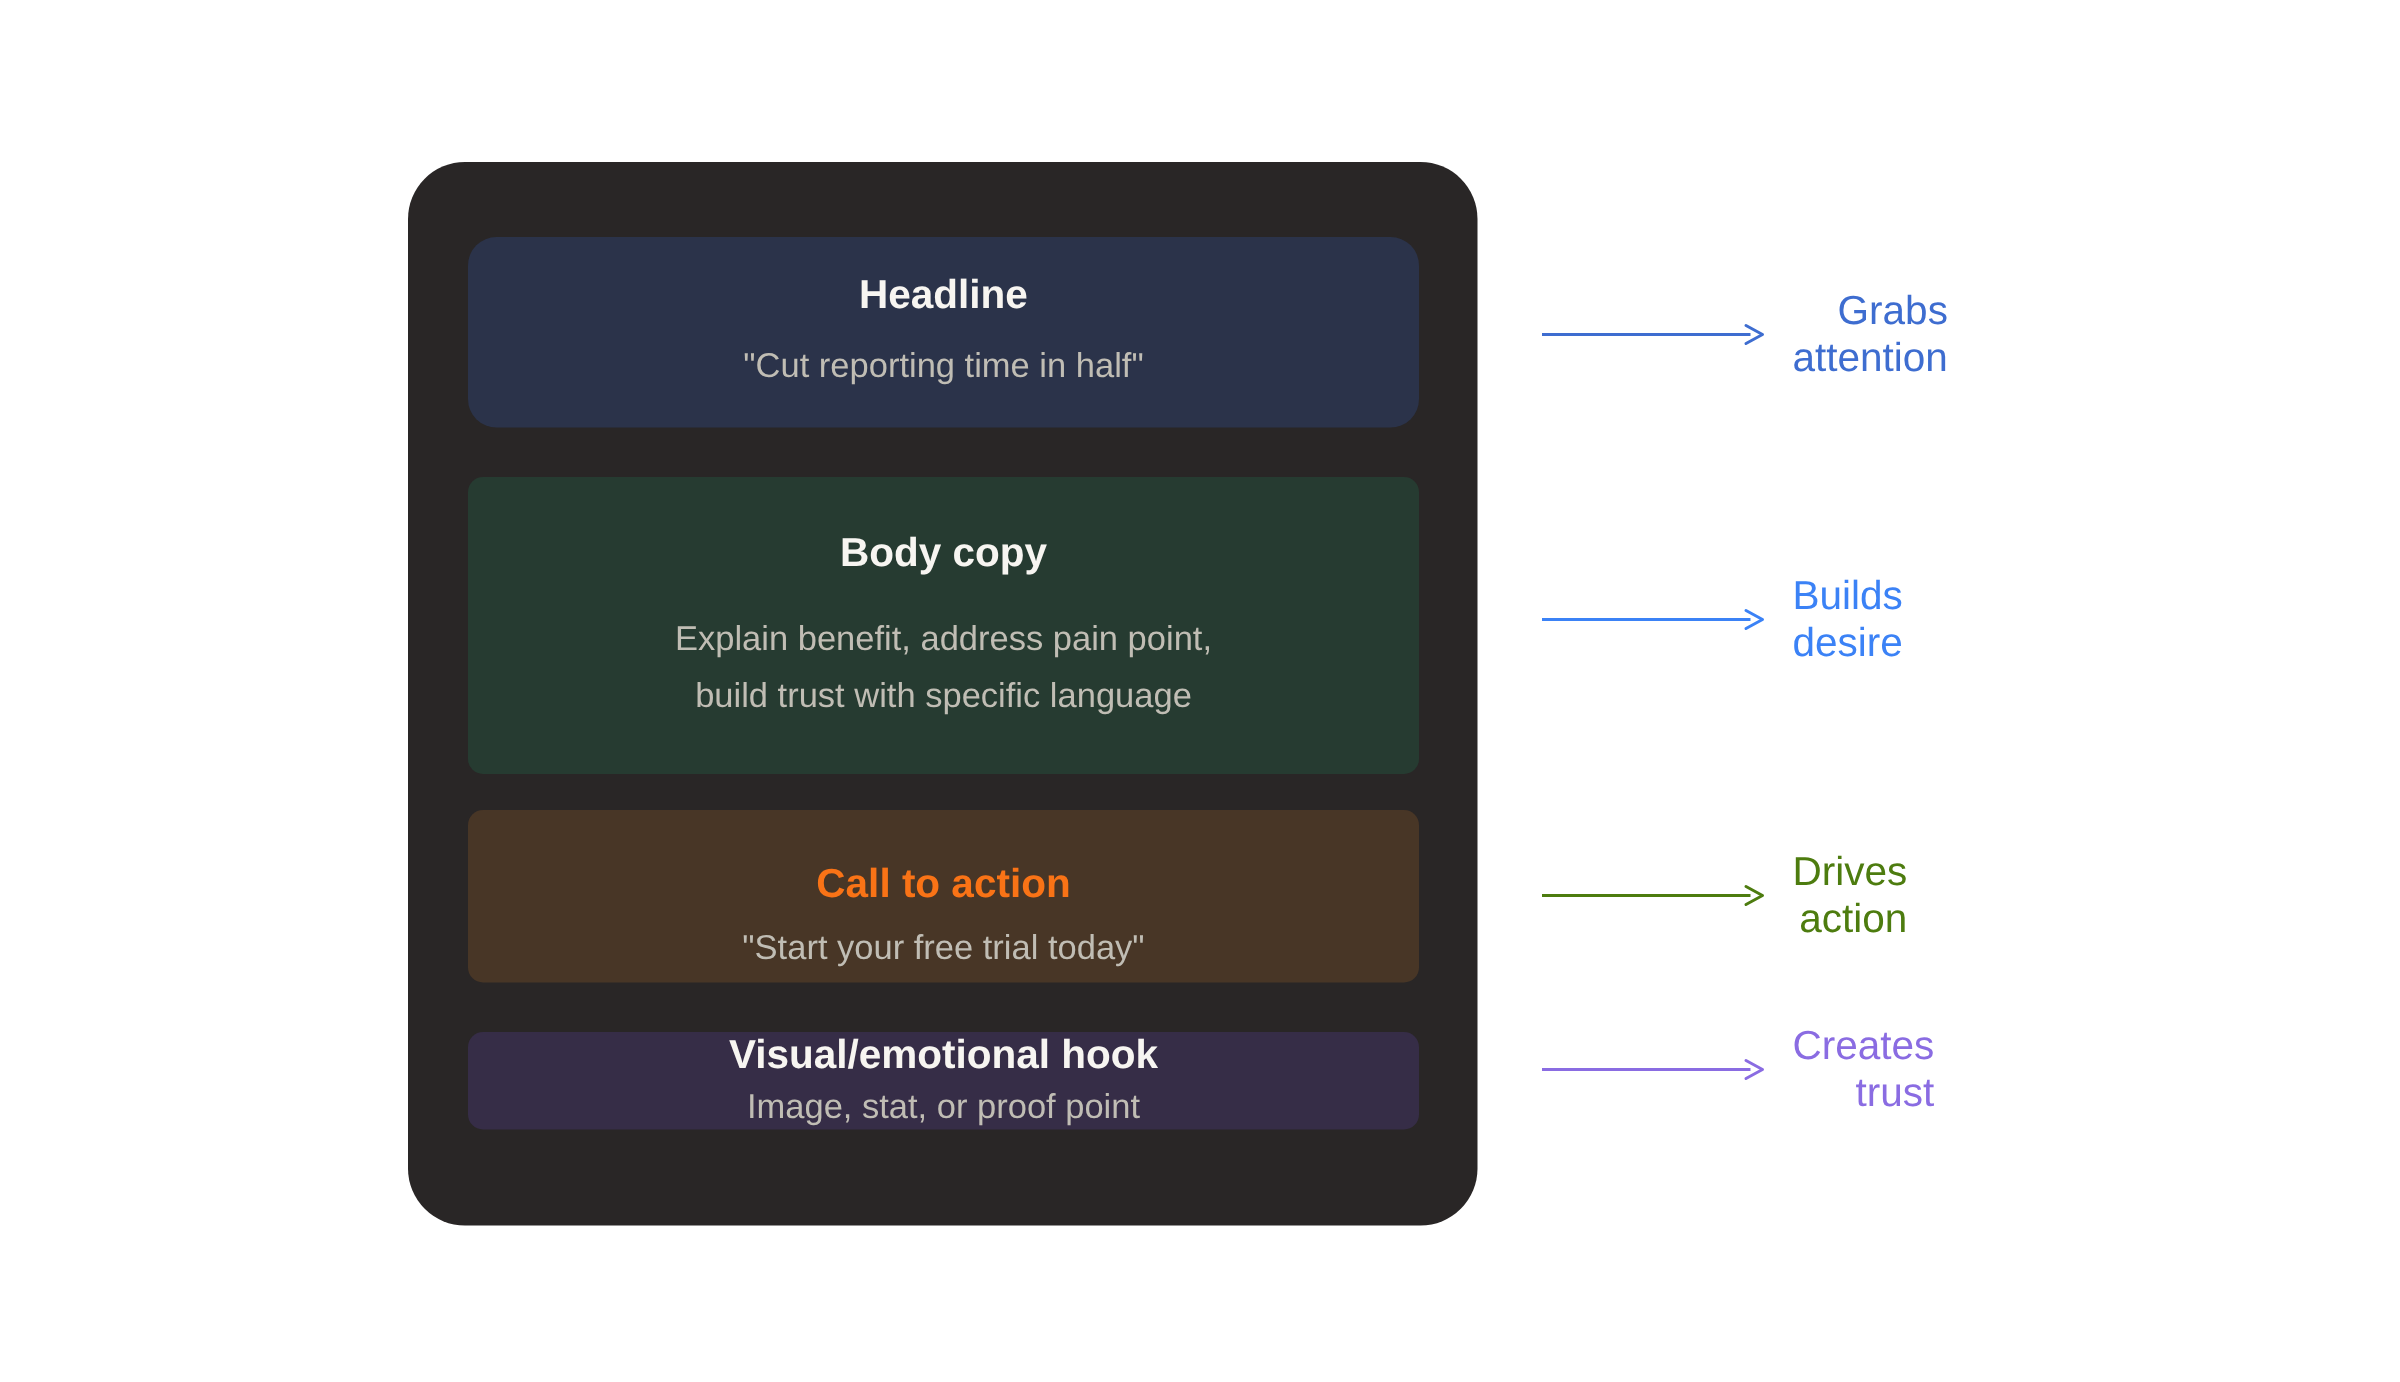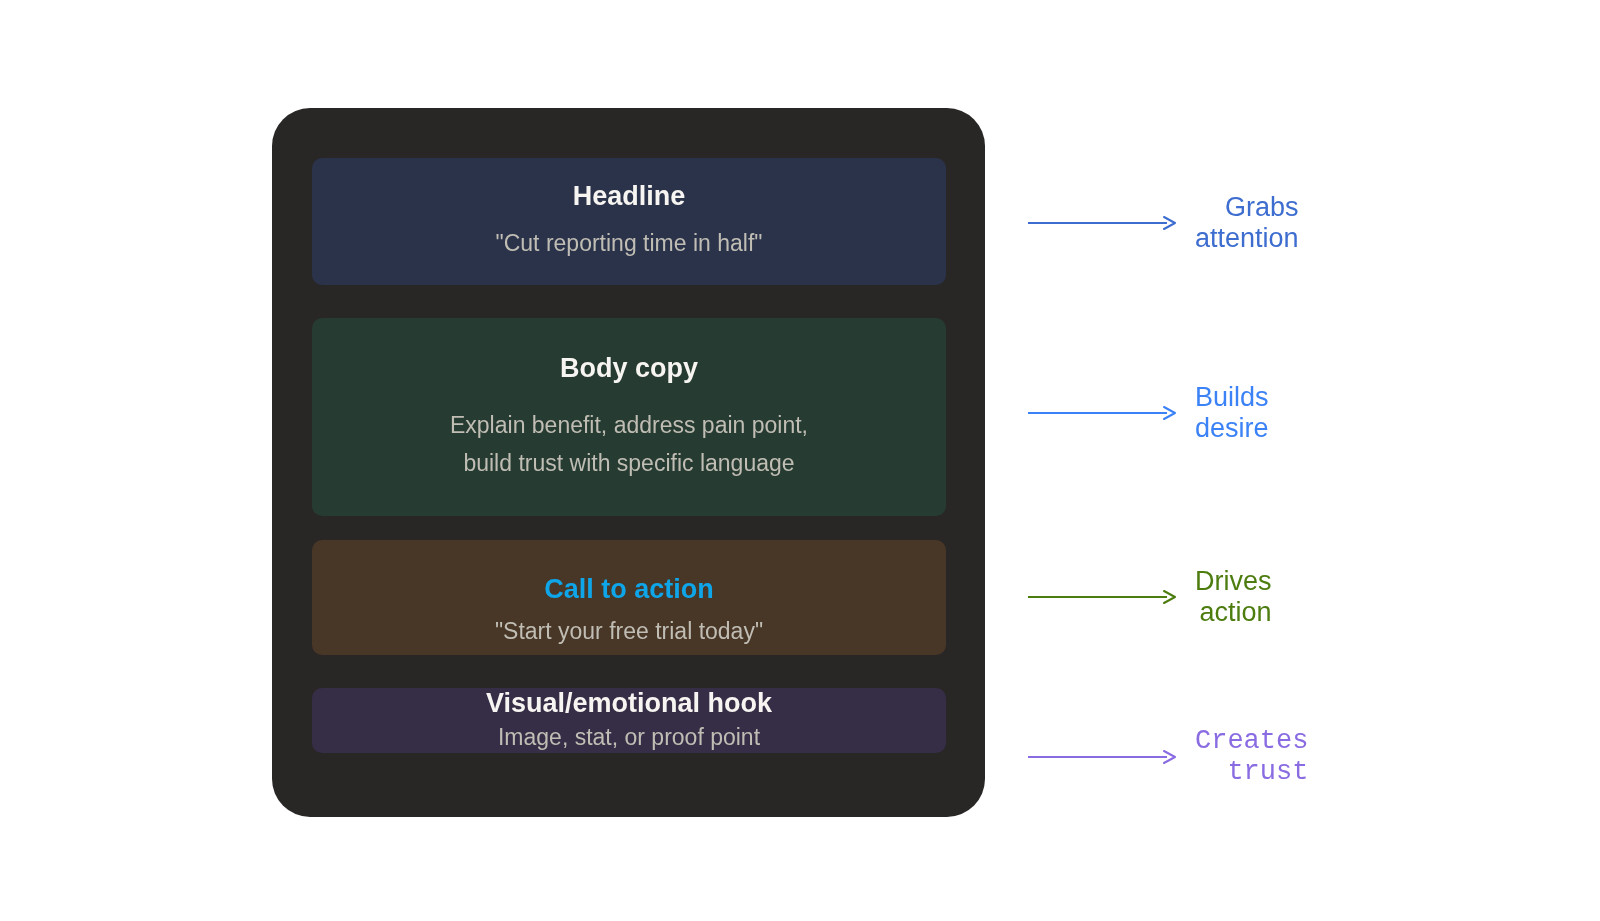--- a/index.html
+++ b/index.html
@@ -55,49 +55,49 @@
   .p4 .panel-sub { line-height: 33px; }
 
   
   .annotation {
     position: absolute; left: 1027px;
     display: flex; align-items: center; height: 90px; text-align: right;
   }
   .a1 { top: 178px; }
   .a2 { top: 368px; }
   .a3 { top: 552px; }
-  .a4 { top: 712px; font-family: Liberation Mono, monospace; }
+  .a4 { top: 668px; }
   .arrow { width: 150px; height: 16px; flex: none; }
   .ann-label {
     margin-left: 18px;
     font-size: 27px; line-height: 31px;
     white-space: pre-line;
   }
 </style>
 </head>
 <body>
 
 <div class="stage">
 
 
   <div class="card" style="background: rgb(41, 38, 38);">
 
-    <div class="panel p1" style="background: rgb(43, 51, 74);">
+    <div class="panel p1" style="background: rgb(43, 51, 74); border-radius: 19px;">
       <div class="panel-title" style="color: rgb(247, 245, 241);">Headline</div>
       <div class="panel-sub" style="color: rgb(192, 189, 180);">"Cut reporting time in half"</div>
     </div>
 
     <div class="panel p2" style="background: rgb(38, 59, 49);">
       <div class="panel-title" style="color: rgb(247, 245, 241);">Body copy</div>
       <div class="panel-sub" style="color: rgb(192, 189, 180);">Explain benefit, address pain point,
 build trust with specific language</div>
     </div>
 
     <div class="panel p3" style="background: rgb(72, 54, 38);">
-      <div class="panel-title" style="color: #0ea5e9; margin-top: 29px;">Call to action</div>
+      <div class="panel-title" style="color: #f97316; margin-top: 29px;">Call to action</div>
       <div class="panel-sub" style="color: rgb(192, 189, 180);">"Start your free trial today"</div>
     </div>
 
     <div class="panel p4" style="background: rgb(54, 45, 71);">
       <div class="panel-title" style="color: rgb(247, 245, 241);">Visual/emotional hook</div>
       <div class="panel-sub" style="color: rgb(192, 189, 180);">Image, stat, or proof point</div>
     </div>
 
   </div>
 

